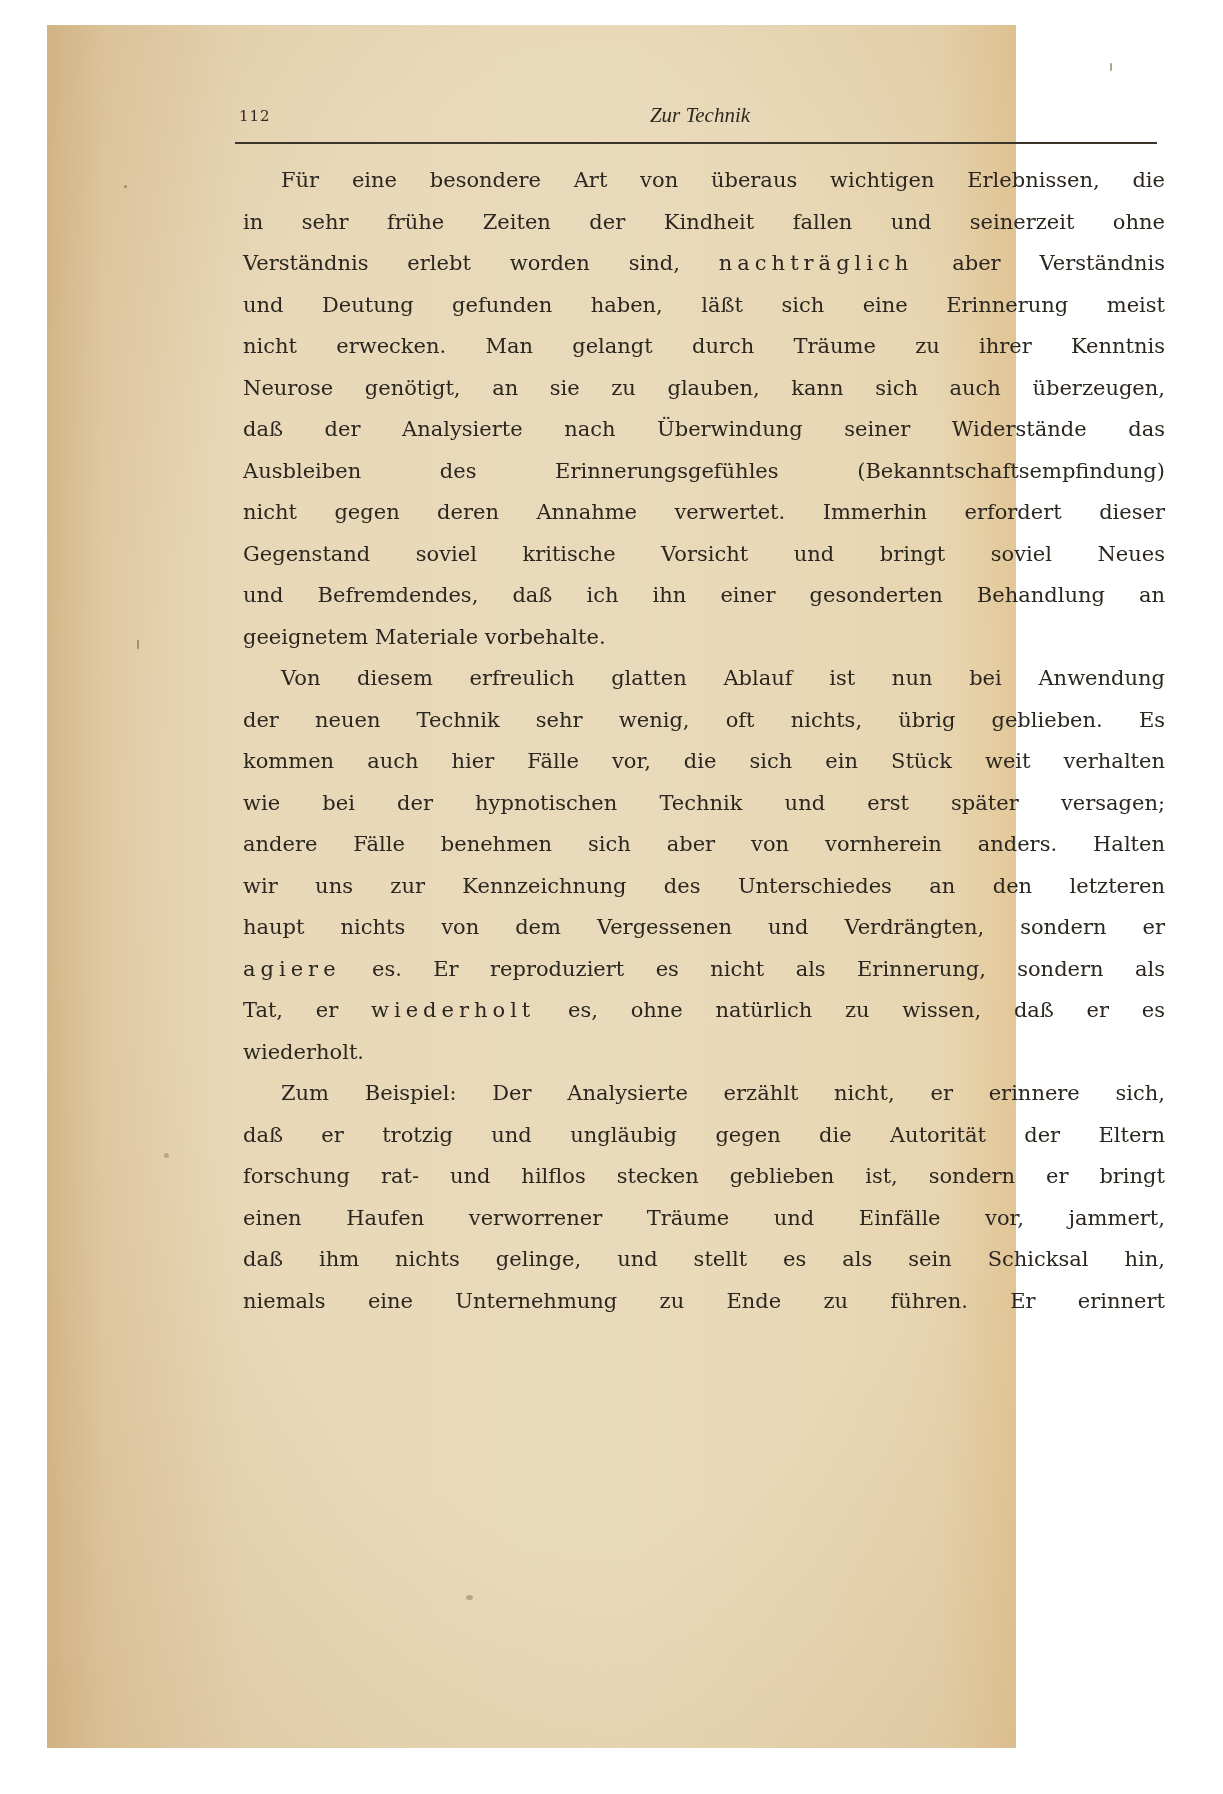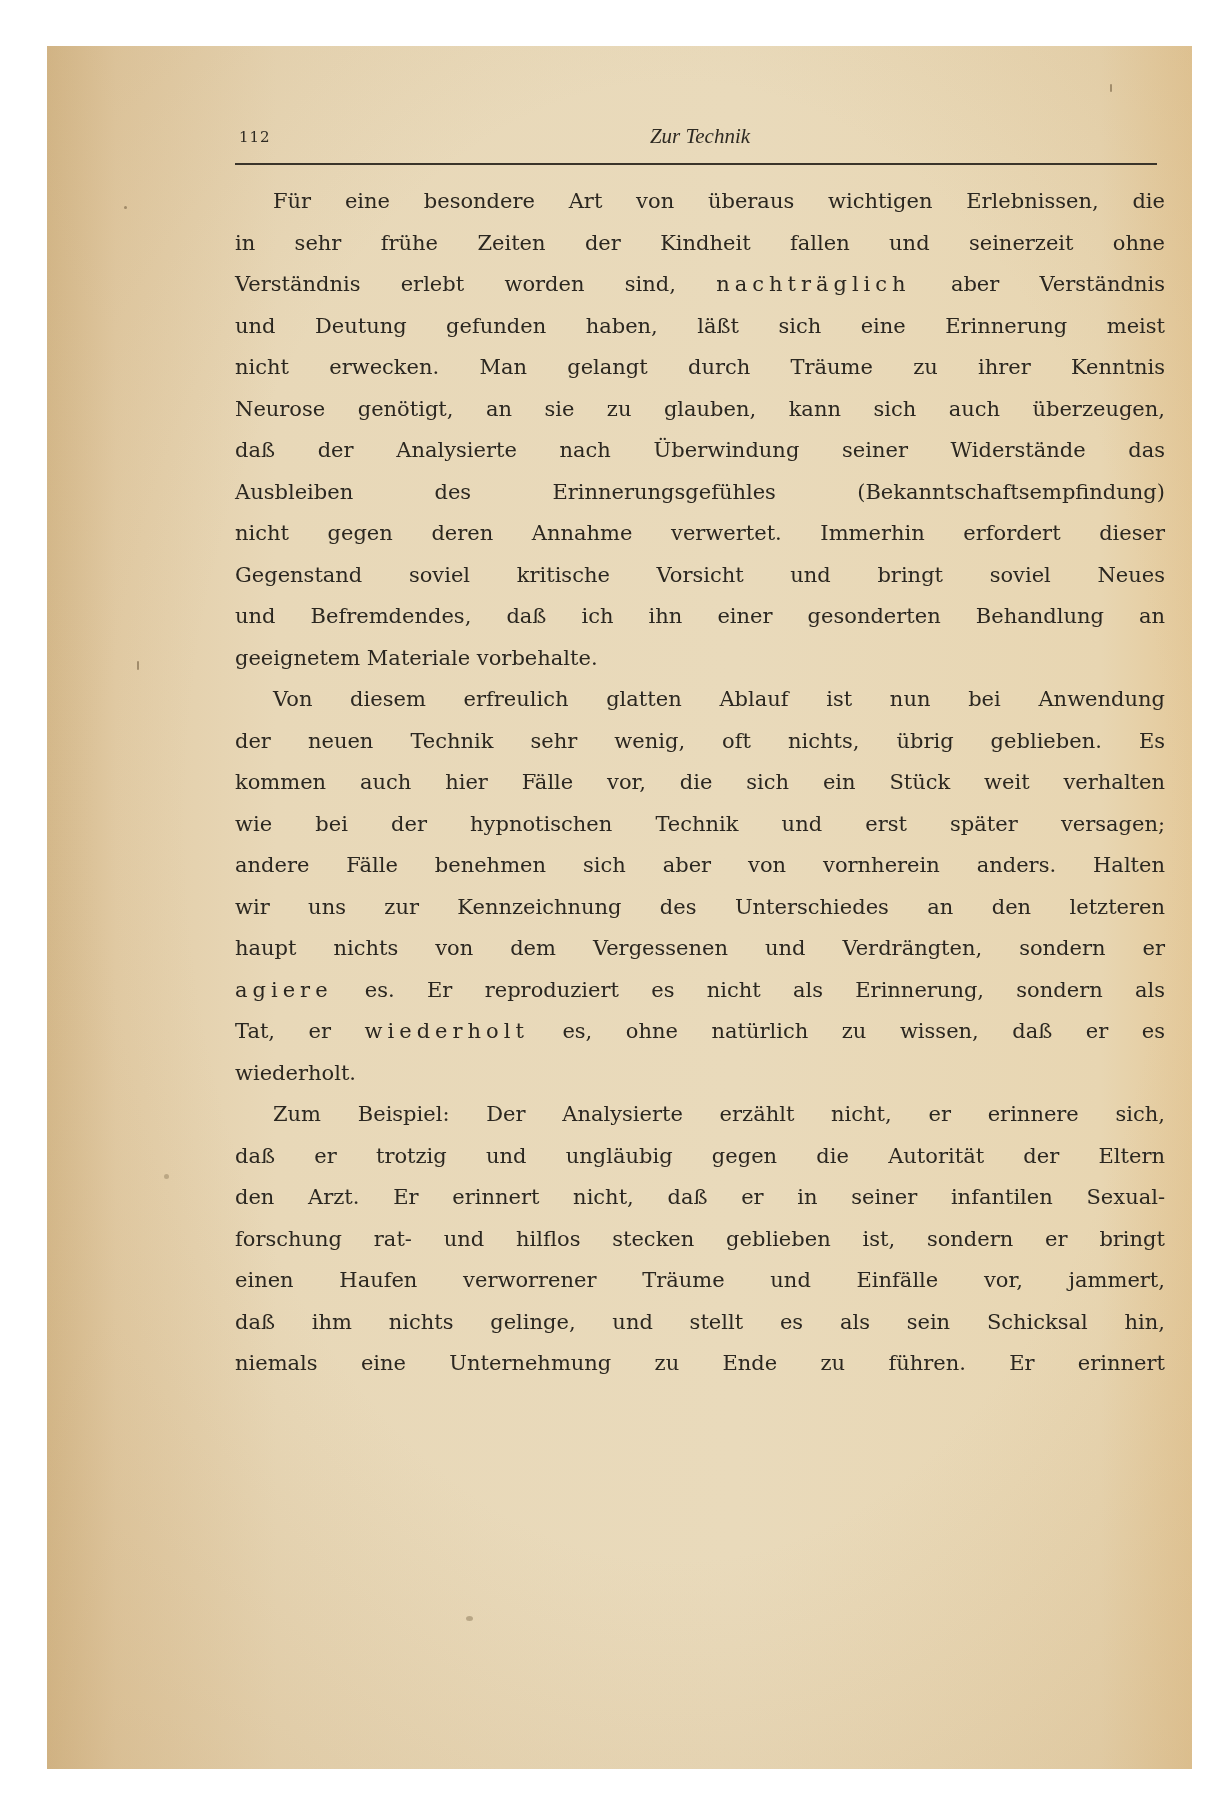--- a/index.html
+++ b/index.html
@@ -1,18 +1,18 @@
 <!DOCTYPE html>
 <html><head>
 <meta charset="utf-8">
 <style>
   html, body { margin: 0; padding: 0; background: #ffffff; }
   body { width: 1223px; height: 1794px; position: relative; overflow: hidden; }
   .page {
-    position: absolute; left: 47px; top: 46px; width: 1145px; height: 1723px;
+    position: absolute; left: 47px; top: 25px; width: 969px; height: 1723px;
     background:
       radial-gradient(ellipse at 55% 45%, rgba(236,222,192,0.0) 0%, rgba(236,222,192,0) 55%, rgba(196,160,108,0.35) 100%),
       linear-gradient(90deg, #d6bb8e 0%, #e2cca6 6%, #e8d8b8 20%, #e9dabb 60%, #e8d6b2 92%, #e4c99a 100%);
   }
   .speck { position: absolute; border-radius: 50%; background: rgba(110,90,60,0.55); }
   .running-head { position: absolute; left: 235px; top: 110px; width: 930px; height: 30px; }
   .page-number {
     position: absolute; left: 4px; top: 4px;
     font-family: "DejaVu Serif", serif; font-size: 15px; letter-spacing: 1px; color: #2e2a22;
   }
@@ -22,21 +22,21 @@
   }
   .head-rule {
     position: absolute; left: 235px; top: 148px; width: 922px; height: 2px; background: #3a342a;
   }
   .body-text {
     position: absolute; left: 235px; top: 166px; width: 930px;
     font-family: "DejaVu Serif", serif; font-size: 21px; color: #2b2720;
   }
   .line {
     display: block; height: 41.5px; line-height: 41.5px;
-    text-align: justify; text-align-last: justify; white-space: nowrap; overflow: visible;
+    text-align: justify; text-align-last: justify; white-space: nowrap; overflow: visible; margin-left: 8px;
   }
   .line.indent { padding-left: 38px; }
   .line.last { text-align-last: left; }
   .sperr { letter-spacing: 5px; }
 </style>
 </head>
 <body>
 
 <div class="page">
   <span class="speck" style="left:77px;top:160px;width:3px;height:3px;"></span>
@@ -74,20 +74,19 @@
         <span class="line"><span>andere Fälle benehmen sich aber von vornherein anders. Halten</span></span>
         <span class="line"><span>wir uns zur Kennzeichnung des Unterschiedes an den letzteren</span></span>
         <span class="line"><span>haupt nichts von dem Vergessenen und Verdrängten, sondern er</span></span>
         <span class="line"><span class="sperr">agiere</span><span> es. Er reproduziert es nicht als Erinnerung, sondern als</span></span>
         <span class="line"><span>Tat, er </span><span class="sperr">wiederholt</span><span> es, ohne natürlich zu wissen, daß er es</span></span>
         <span class="line last"><span>wiederholt.</span></span>
       </div>
       <div>
         <span class="line indent"><span>Zum Beispiel: Der Analysierte erzählt nicht, er erinnere sich,</span></span>
         <span class="line"><span>daß er trotzig und ungläubig gegen die Autorität der Eltern</span></span>
-        <span class="line"><span>den Arzt. Er erinnert nicht, daß er in seiner infantilen Sexual-</span></span>
         <span class="line"><span>forschung rat- und hilflos stecken geblieben ist, sondern er bringt</span></span>
         <span class="line"><span>einen Haufen verworrener Träume und Einfälle vor, jammert,</span></span>
         <span class="line"><span>daß ihm nichts gelinge, und stellt es als sein Schicksal hin,</span></span>
         <span class="line"><span>niemals eine Unternehmung zu Ende zu führen. Er erinnert</span></span>
       </div>
     </div>
 </div>
 
 </body></html>

